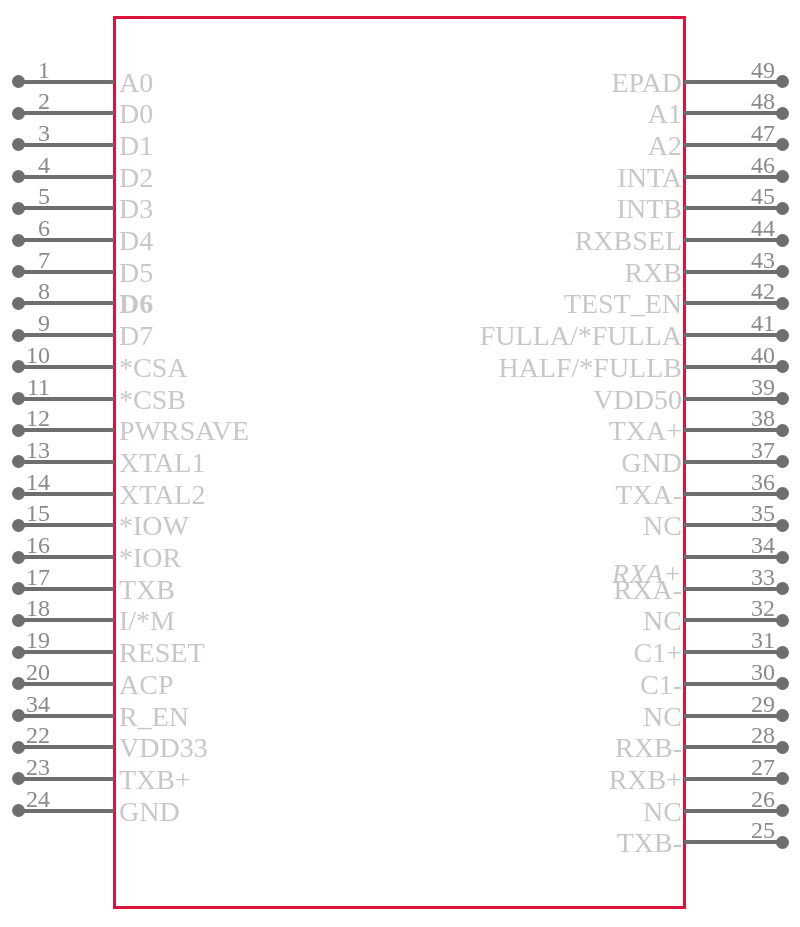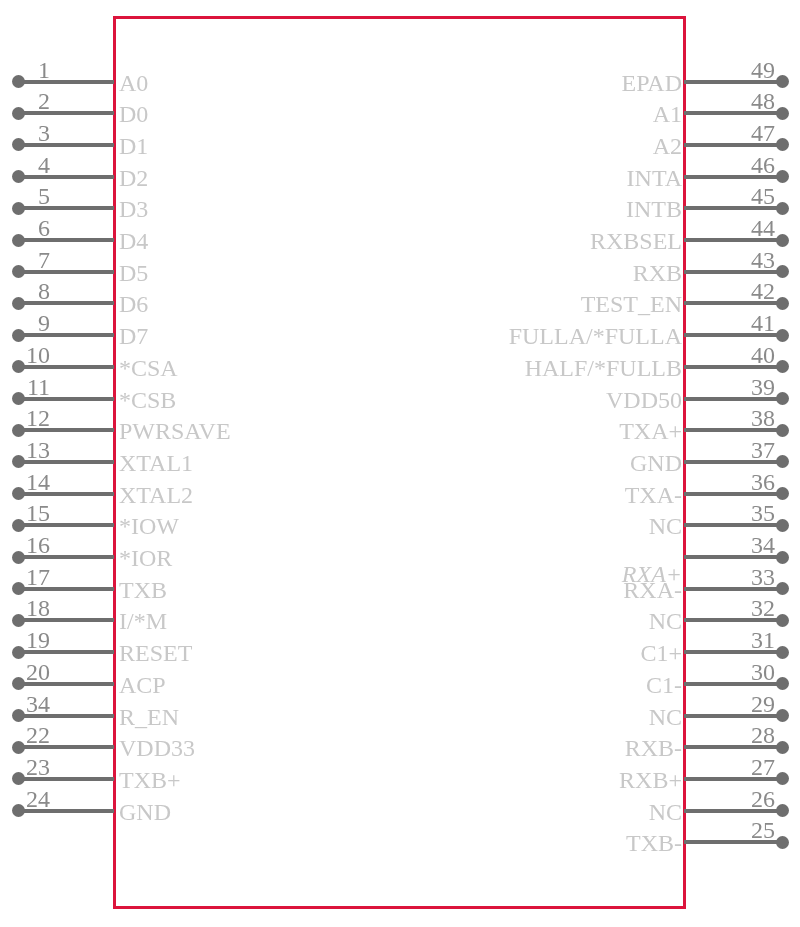--- a/index.html
+++ b/index.html
@@ -42,21 +42,21 @@
     position: absolute;
     font-size: 24px;
     line-height: 24px;
     color: var(--number-color, #8a8a8a);
     white-space: nowrap;
   }
   .pin-number.left  { left: 12px;  width: 38px; text-align: right; }
   .pin-number.right { left: 737px; width: 38px; text-align: right; }
   .pin-label {
     position: absolute;
-    font-size: 24px;
+    font-size: 28px;
     line-height: 24px;
     color: var(--label-color, #c8c8c8);
     white-space: nowrap;
   }
   .pin-label.left  { left: 119px; }
   .pin-label.right { right: 118px; text-align: right; }
 </style>
 </head>
 <body>
 
@@ -102,21 +102,21 @@
       <div class="pin-row">
         <div class="pin-line left" style="top: 269.7px;"></div>
         <div class="pin-dot left" style="top: 265.2px;"></div>
         <div class="pin-number left" style="top: 247.7px;">7</div>
         <div class="pin-label left" style="top: 260.7px;">D5</div>
       </div>
       <div class="pin-row">
         <div class="pin-line left" style="top: 301.4px;"></div>
         <div class="pin-dot left" style="top: 296.9px;"></div>
         <div class="pin-number left" style="top: 279.4px;">8</div>
-        <div class="pin-label left" style="top: 292.4px;">D6</div>
+        <div class="pin-label left" style="top: 292.4px; font-weight: bold;">D6</div>
       </div>
       <div class="pin-row">
         <div class="pin-line left" style="top: 333.1px;"></div>
         <div class="pin-dot left" style="top: 328.6px;"></div>
         <div class="pin-number left" style="top: 311.1px;">9</div>
         <div class="pin-label left" style="top: 324.1px;">D7</div>
       </div>
       <div class="pin-row">
         <div class="pin-line left" style="top: 364.8px;"></div>
         <div class="pin-dot left" style="top: 360.3px;"></div>

